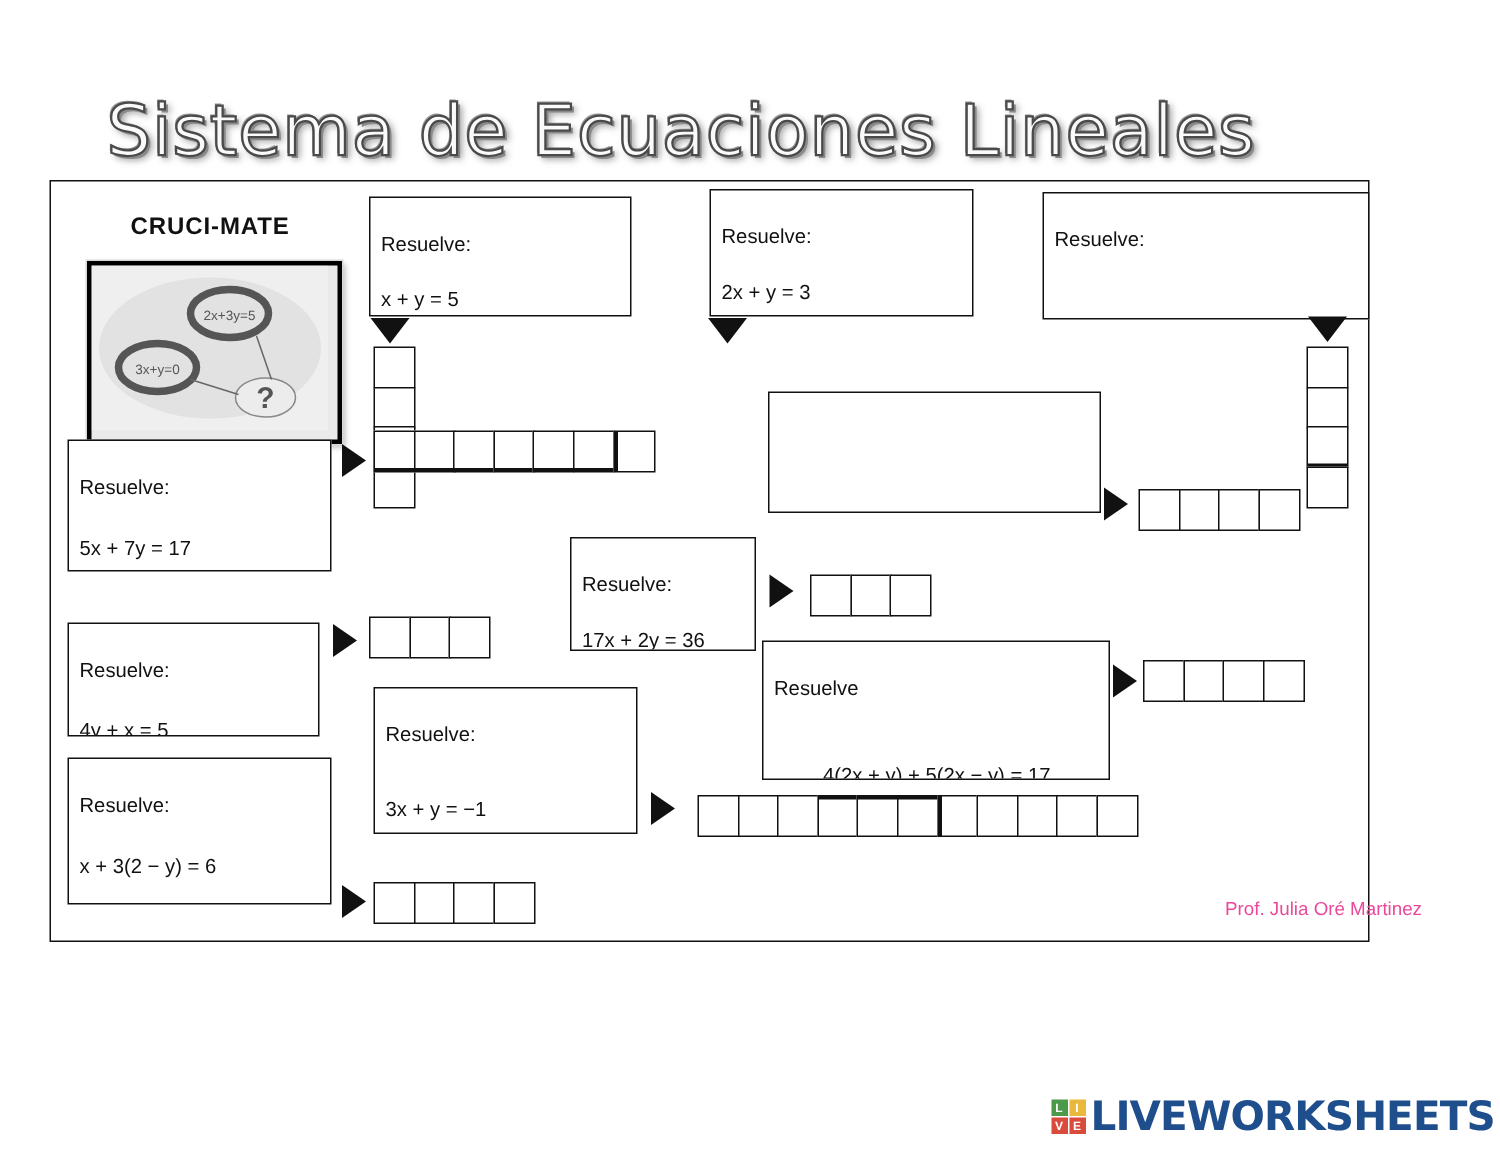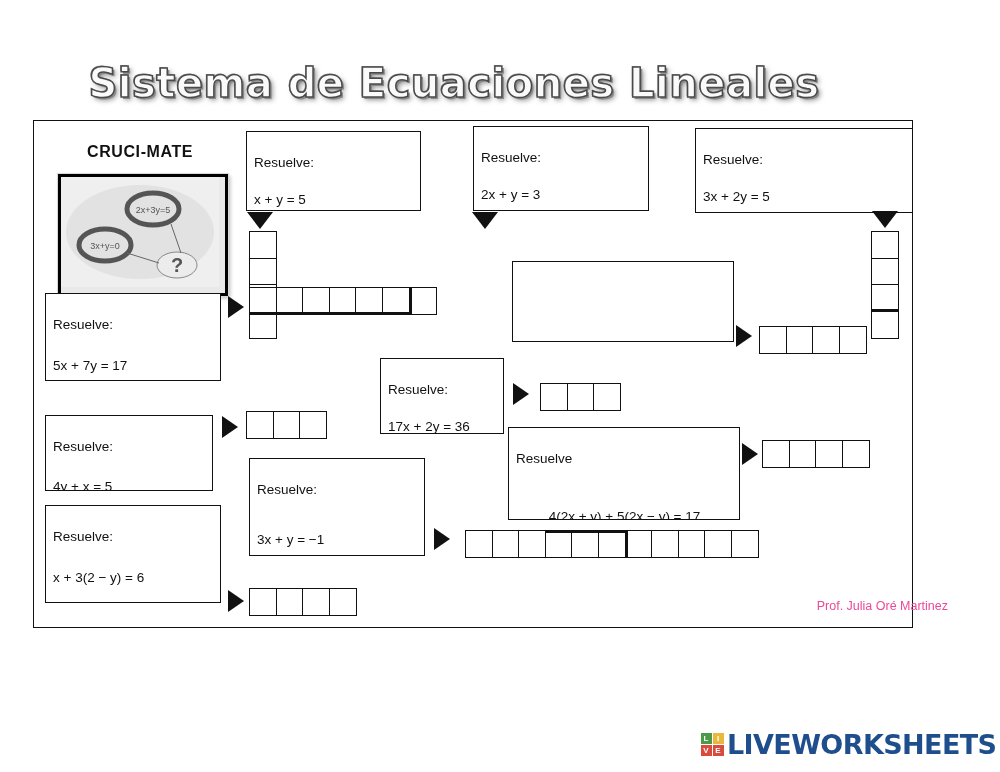--- a/index.html
+++ b/index.html
@@ -10,22 +10,22 @@
     position:relative;
     overflow:hidden;
   }
   .page{position:absolute;left:0;top:0;width:1000px;height:772px;}
 
   
   #worksheet-title{
     position:absolute;left:0;top:60px;width:908px;
     text-align:center;
     font-family:"DejaVu Sans", sans-serif;
-    font-size:40px;
-    font-weight:bold;
+    font-size:47px;
+    font-weight:normal;
     letter-spacing:0.5px;
     color:#fafafa;
     -webkit-text-stroke:1.5px #4a4a4a;
     text-shadow:
        2px 2px 0 #8a8a8a,
        3px 3px 5px rgba(60,60,60,.55),
       -1px -1px 0 #9a9a9a;
     user-select:none;
   }
 
@@ -161,21 +161,20 @@
   <div class="clue" style="left:473px;top:126px;width:176px;height:85px;">
     <span class="ln">Resuelve:</span>
     <span class="ln">2x + y = 3</span>
     
     
   </div>
   <div class="arrow-down" style="left:472px;top:212px;"></div>
 
   <div class="clue" style="left:695px;top:128px;width:218px;height:85px;">
     <span class="ln">Resuelve:</span>
-    <span class="ln">3x + 2y = 5</span>
     
     
   </div>
   <div class="arrow-down" style="left:872px;top:211px;"></div>
 
   <div class="clue" style="left:45px;top:293px;width:176px;height:88px;">
     <span class="ln">Resuelve:</span>
     <span class="ln" style="margin-top:4px;">5x + 7y = 17</span>
     
     

